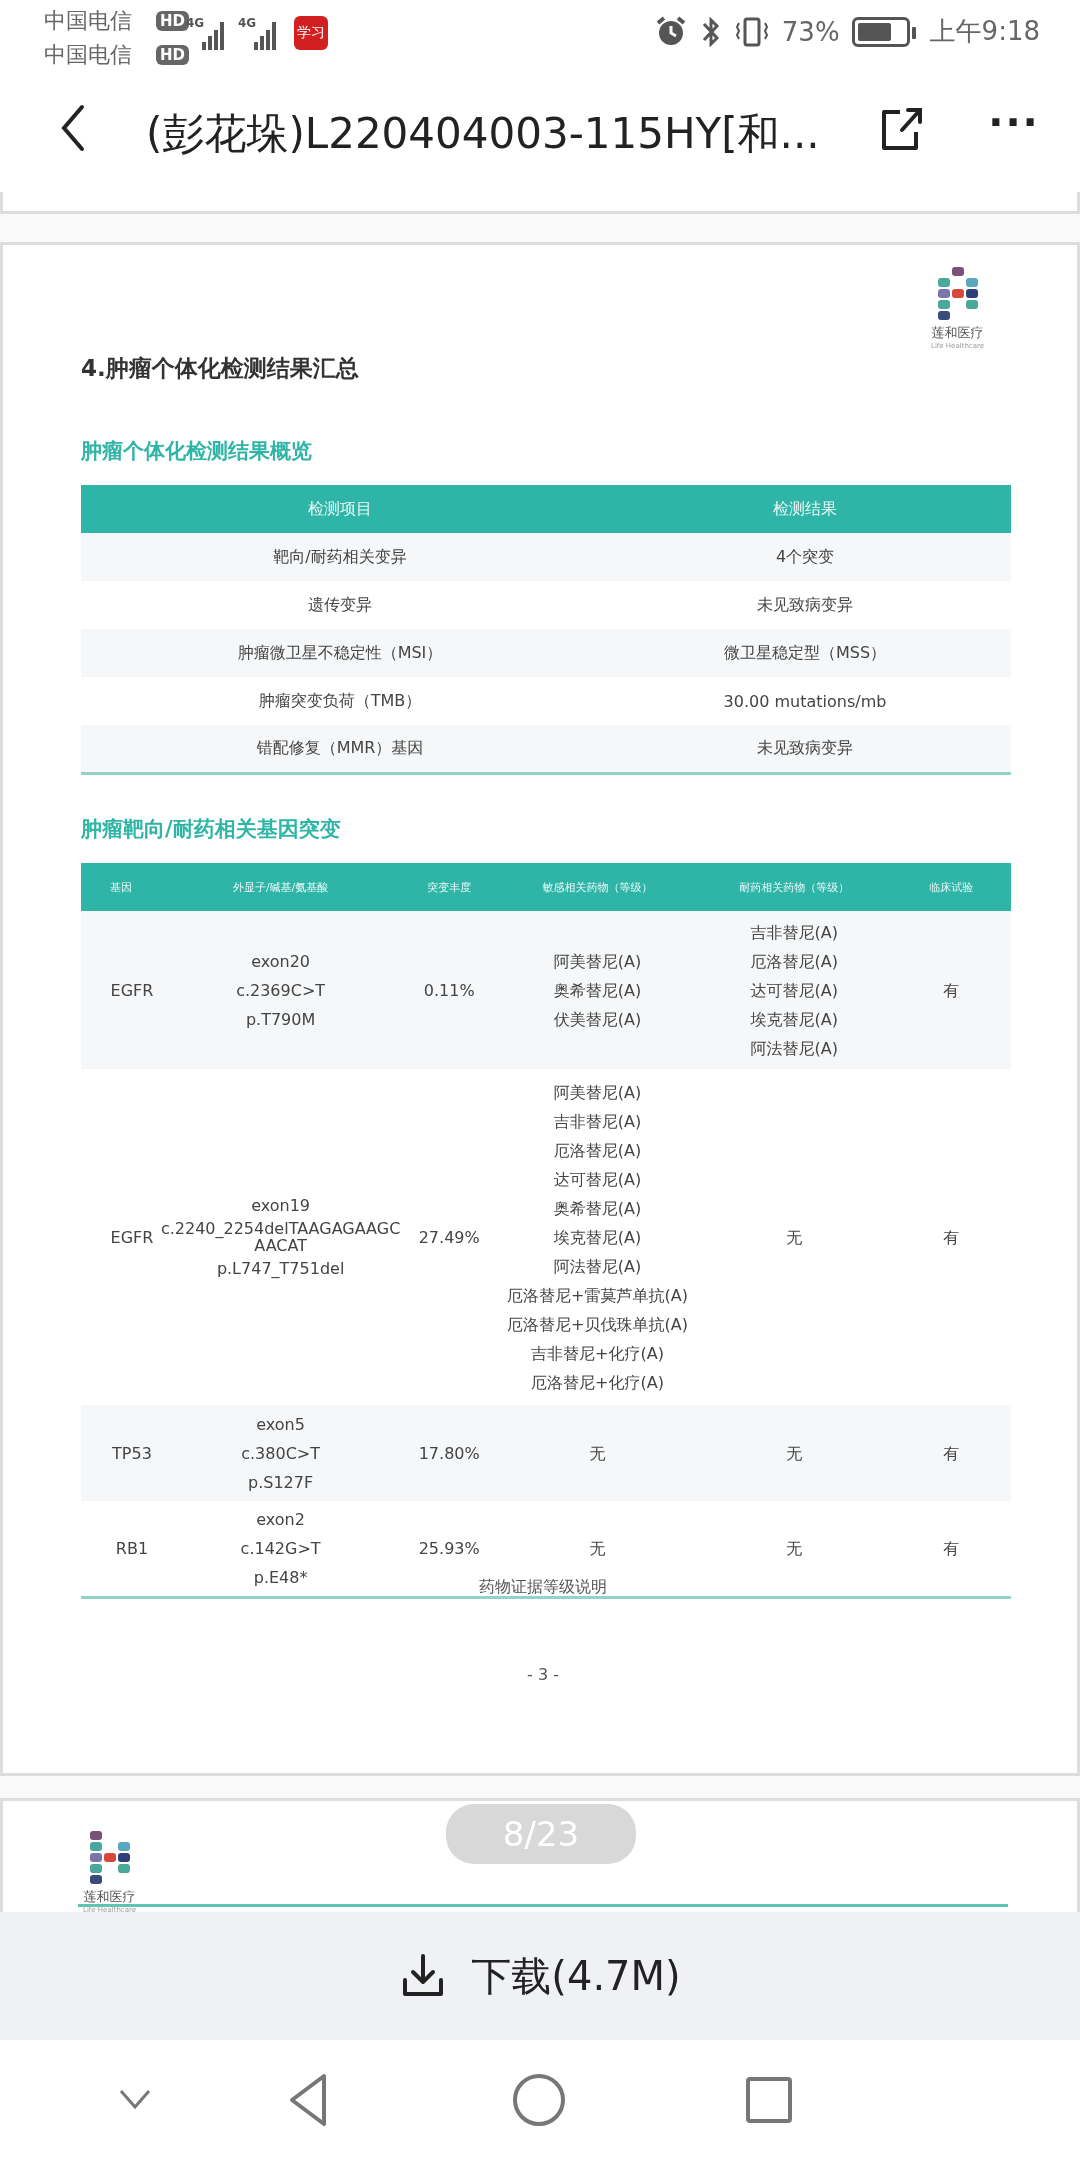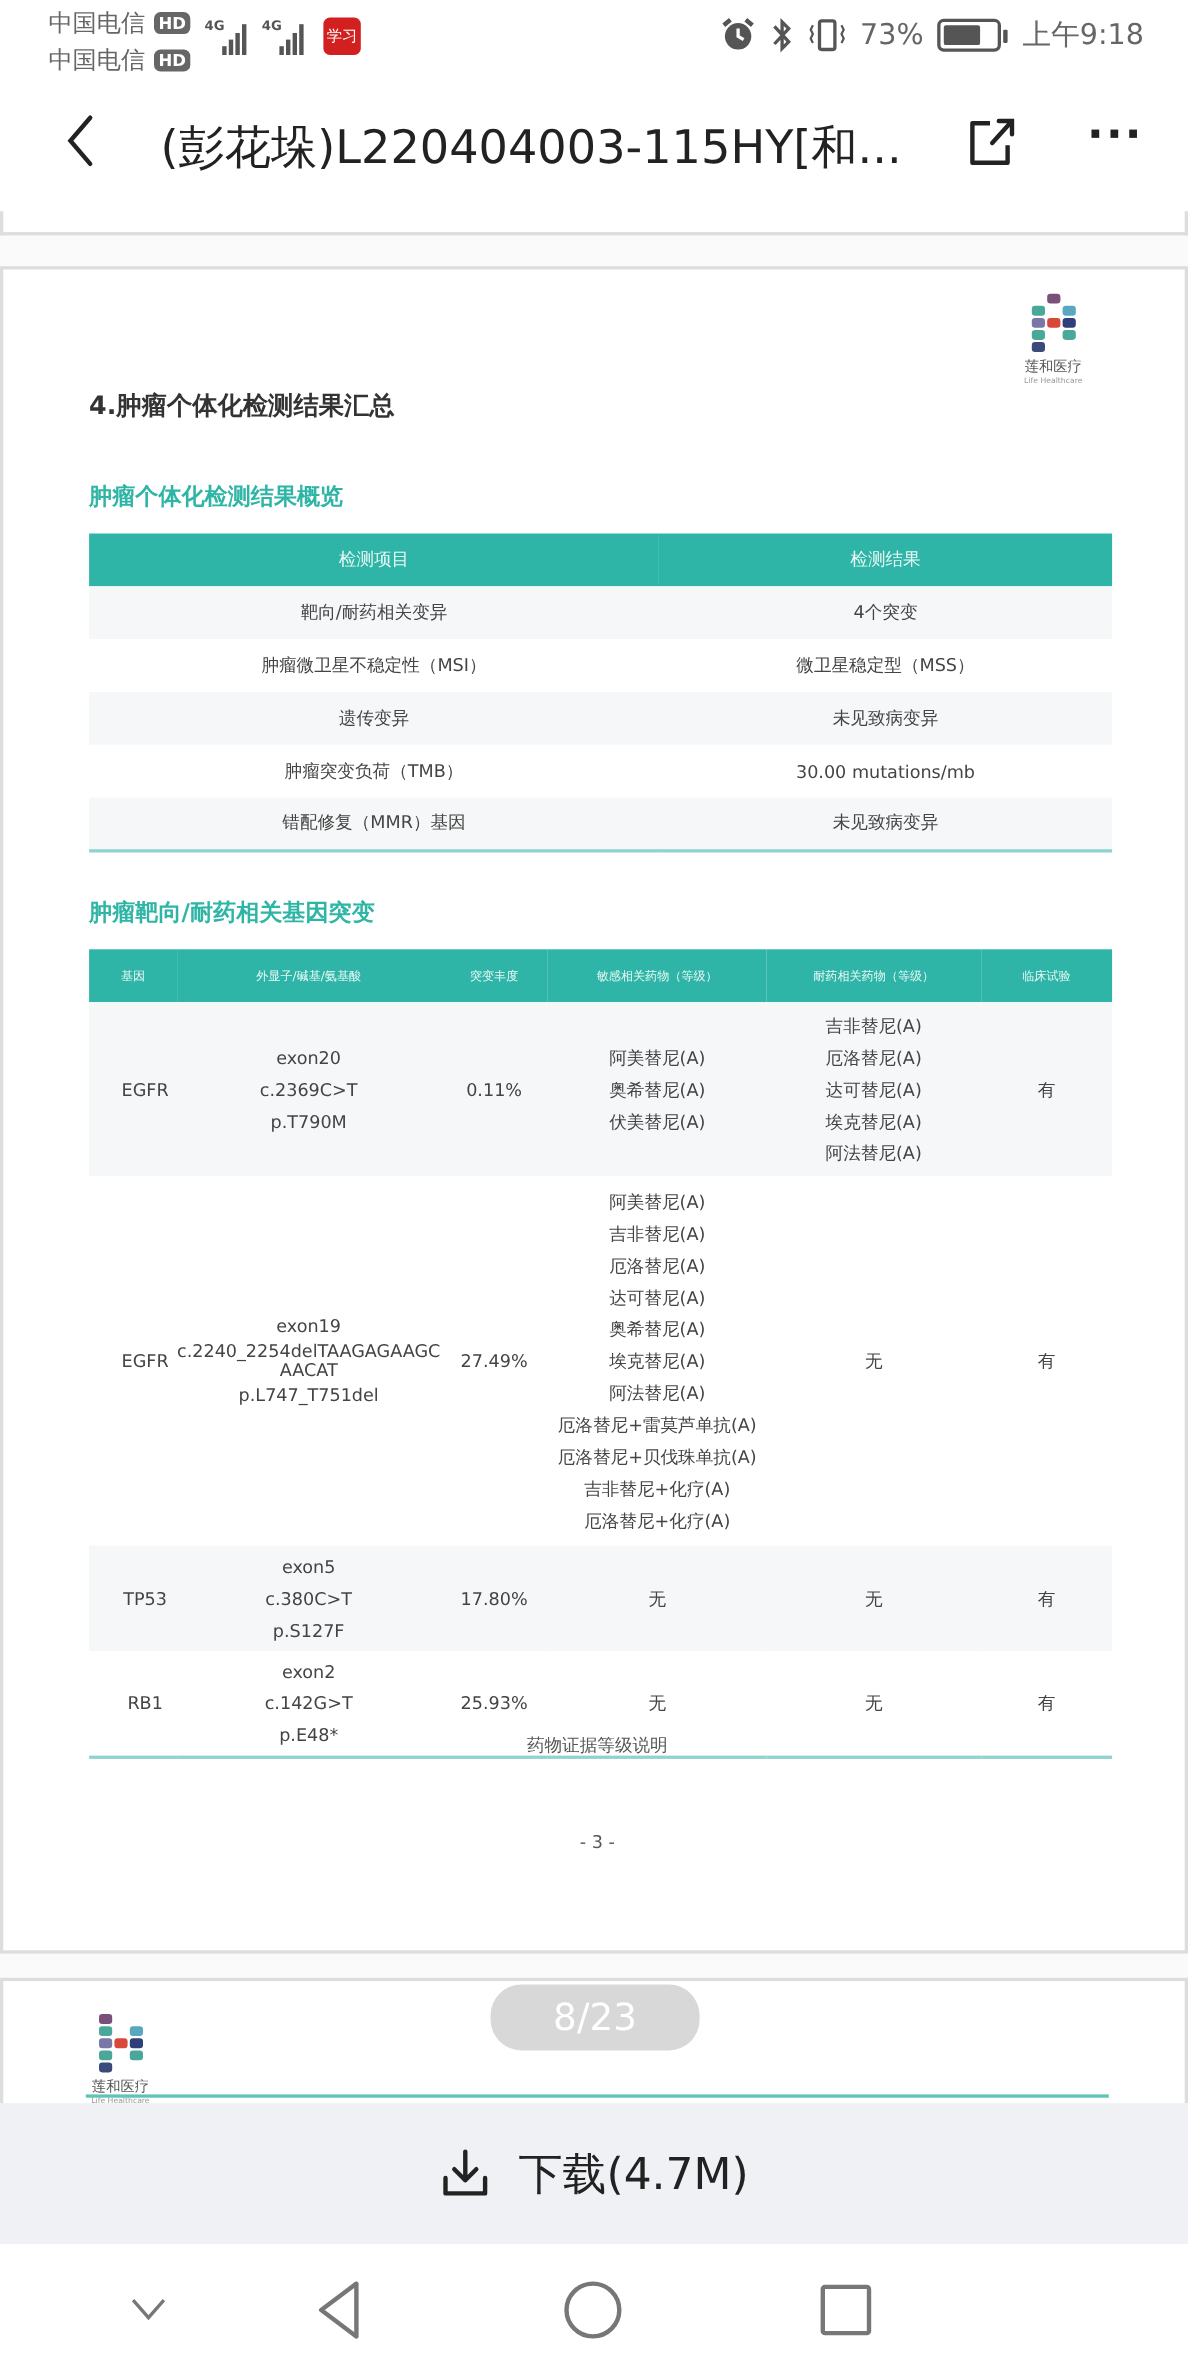--- a/index.html
+++ b/index.html
@@ -1,19 +1,19 @@
 <!DOCTYPE html>
 <html><head>
 <meta charset="utf-8">
 <style>
   * { box-sizing: border-box; margin: 0; padding: 0; }
   html, body { width: 1080px; height: 2160px; overflow: hidden; background: #ffffff; font-family: "DejaVu Sans", sans-serif; color: #333; }
 
   .status-bar { position: absolute; top: 0; left: 0; width: 1080px; height: 72px; background: #fff; }
-  .carrier { position: absolute; left: 44px; font-size: 22px; color: #666; display: flex; align-items: center; gap: 8px; }
+  .carrier { position: absolute; left: 44px; font-size: 22px; color: #666; display: flex; align-items: center; gap: 24px; }
   .carrier.c1 { top: 6px; } .carrier.c2 { top: 40px; }
   .hd { background: #666; color: #fff; font-size: 15px; font-weight: bold; border-radius: 6px; padding: 1px 4px; }
   .signals { position: absolute; left: 186px; top: 14px; display: flex; gap: 14px; align-items: flex-end; }
   .sig { display: flex; align-items: flex-end; gap: 2px; position: relative; padding-left: 16px; height: 36px; }
   .sig .lbl { position: absolute; left: 0; top: 2px; font-size: 12px; font-weight: bold; color: #555; }
   .sig .bar { width: 4px; background: #555; }
   .app-badge { width: 34px; height: 34px; background: #d21f1f; border-radius: 6px; color: #fff; font-size: 14px; display: flex; align-items: center; justify-content: center; margin-left: 4px; }
   .status-right { position: absolute; right: 40px; top: 14px; display: flex; align-items: center; gap: 12px; font-size: 26px; color: #666; text-align: right; }
   .battery { width: 58px; height: 30px; border: 3px solid #555; border-radius: 6px; position: relative; padding: 3px; }
   .battery .fill { width: 73%; height: 100%; background: #555; border-radius: 2px; }
@@ -165,26 +165,26 @@
           <th>检测项目</th>
           <th>检测结果</th>
         </tr>
       </thead>
       <tbody>
         <tr>
             <td>靶向/耐药相关变异</td>
             <td>4个突变</td>
           </tr>
         <tr>
+            <td>遗传变异</td>
+            <td>未见致病变异</td>
+          </tr>
+        <tr>
             <td>肿瘤微卫星不稳定性（MSI）</td>
             <td>微卫星稳定型（MSS）</td>
-          </tr>
-        <tr>
-            <td>遗传变异</td>
-            <td>未见致病变异</td>
           </tr>
         <tr>
             <td>肿瘤突变负荷（TMB）</td>
             <td>30.00 mutations/mb</td>
           </tr>
         <tr>
             <td>错配修复（MMR）基因</td>
             <td>未见致病变异</td>
           </tr>
       </tbody>

